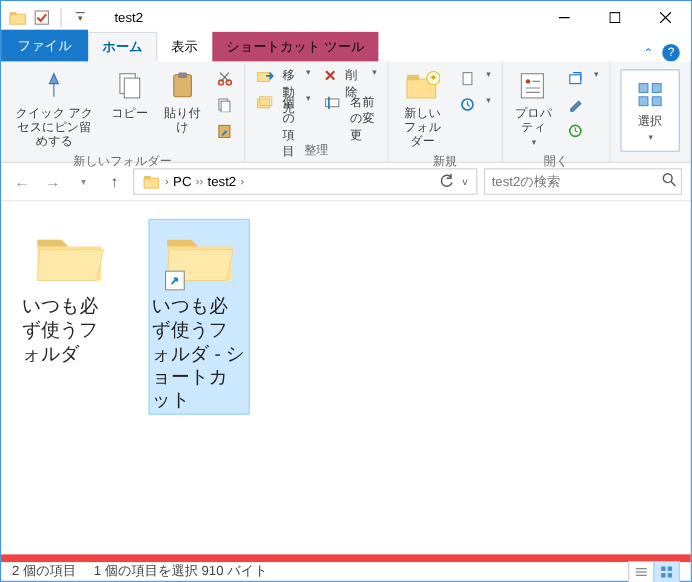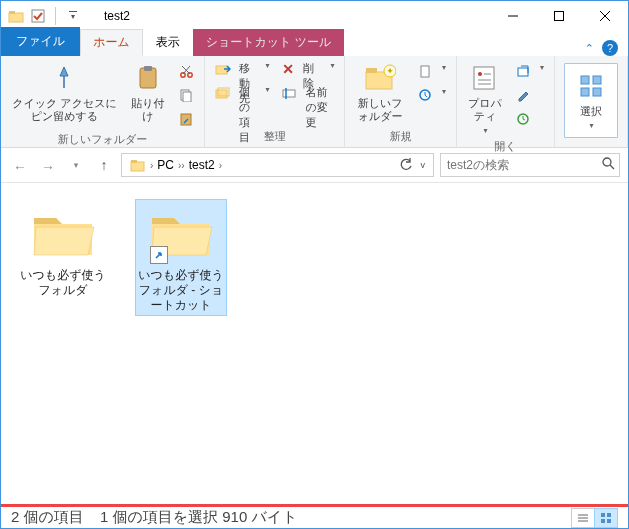--- a/index.html
+++ b/index.html
@@ -10,22 +10,22 @@
   .qat-icon { width: 18px; height: 18px; display: flex; align-items: center; justify-content: center; }
   .qat-divider { width: 1px; height: 18px; background: #ccc; margin: 0 4px; }
   .contextual { display: flex; align-items: center; padding: 0 30px; background: #f5e3e9; color: #3a3a3a; font-size: 12px; }
   .title-text { flex: 1; display: flex; align-items: center; padding-left: 16px; font-size: 12px; color: #000; background: #fff; }
   .win-controls { display: flex; }
   .win-btn { width: 46px; display: flex; align-items: center; justify-content: center; color: #000; }
 
   .tabstrip { height: 25px; background: #fff; display: flex; align-items: flex-end; text-align: center; }
   .tab { padding: 4px 12px 4px; font-size: 12px; border: 1px solid transparent; cursor: default; }
   .tab.file { background: #1979ca; color: #fff; padding: 5px 14px; }
-  .tab.active { background: #f4f5f6; border: 1px solid #dadbdc; border-bottom-color: #f4f5f6; color: #c2410c; }
-  .tab.accent { background: #b9476d; color: #e5e5e5; }
+  .tab.active { background: #f4f5f6; border: 1px solid #dadbdc; border-bottom-color: #f4f5f6; color: #0369a1; font-weight: bold; }
+  .tab.accent { background: #b9476d; color: #000000; }
   .tabstrip-spacer { flex: 1; }
   .collapse-help { display: flex; align-items: center; gap: 8px; padding-right: 10px; }
   .help-icon { width: 16px; height: 16px; border-radius: 50%; background: #1979ca; color:#fff; font-size:11px; display:flex;align-items:center;justify-content:center; }
   .chevron-icon { color:#1979ca; font-size:11px; }
 
   .ribbon { height: 92px; background: #f4f5f6; border-bottom: 1px solid #dadbdc; display: flex; }
   .group { border-right: 1px solid #e1e2e3; display: flex; flex-direction: column; }
   .group-body { flex: 1; display: flex; align-items: flex-start; padding: 4px 6px 0; gap: 4px; }
   .group-label { text-align: center; font-size: 11px; color: #666; padding-bottom: 3px; }
   .big-btn { display: flex; flex-direction: column; align-items: center; justify-content:flex-start; gap: 3px; padding: 2px 5px; min-width: 44px; }
@@ -44,24 +44,24 @@
   .crumb { display:flex; align-items:center; gap:4px; padding: 0 4px; }
   .crumb-sep { color:#666; font-size:10px; }
   .searchbox { width: 180px; border: 1px solid #cfcfcf; height:24px; display:flex; align-items:center; padding: 0 6px; font-size:12px; color:#888; background:#fff; }
   .searchbox input { border:none; outline:none; flex:1; font-size:12px; color:#333; background:transparent; }
   .searchbox .sicon { color:#555; }
 
   .content { flex: 1; overflow: auto; padding: 16px; display:flex; gap: 26px; align-items:flex-start; }
   .item { width: 92px; display:flex; flex-direction:column; align-items:center; gap:4px; padding: 2px; border:1px solid transparent; }
   .item.selected { background: #cce8ff; border:1px solid #99d1ff; }
   .item .iconw { width:78px; height:62px; display:flex; align-items:center; justify-content:center; position:relative; }
-  .item .name { font-size: 12px; text-align:center; line-height:1.25; word-break: break-all; color:#222; }
+  .item .name { font-size: 17px; text-align:left; line-height:1.25; word-break: break-all; color:#222; }
   .shortcut-badge { position:absolute; left:8px; bottom:0; width:18px; height:18px; background:#fff; border:1px solid #888; display:flex;align-items:center;justify-content:center; }
 
-  .status { height: 24px; border-top: 3px solid #ef4444; display:flex; align-items:center; padding: 0 10px; font-size:15px; color:#444; gap: 16px; }
+  .status { height: 24px; border-top: 7px solid #ef4444; display:flex; align-items:center; padding: 0 10px; font-size:12px; color:#444; gap: 16px; }
   .status-spacer { flex:1; }
   .view-toggle { display:flex; gap:0; }
   .vt { width:24px; height:20px; border:1px solid #ccc; display:flex;align-items:center;justify-content:center; margin-left:-1px; background:#fff;}
   .vt.sel { background:#cce8ff; border-color:#99d1ff;}
 </style>
 </head>
 <body>
 
 <div class="window">
 
@@ -121,20 +121,29 @@
   <div class="ribbon">
     <div class="group">
       <div class="group-body">
         <div class="big-btn">
           <div class="icon-row">
               <svg width="28" height="28">
                 <path d="M14 3 L18 12 L14 12 L14 24 L14 12 L10 12 Z" fill="#6aa1d8" stroke="#3a72a8"></path>
               </svg>
             </div>
           <div class="lbl">クイック アクセスにピン留めする</div>
+        </div>
+        <div class="big-btn">
+          <div class="icon-row">
+              <svg width="28" height="28">
+                <rect x="5" y="3" width="14" height="18" fill="#fff" stroke="#888"></rect>
+                <rect x="9" y="7" width="14" height="18" fill="#fff" stroke="#888"></rect>
+              </svg>
+            </div>
+          <div class="lbl">コピー</div>
         </div>
         <div class="big-btn">
           <div class="icon-row">
               <svg width="28" height="28">
                 <rect x="6" y="4" width="16" height="20" rx="2" fill="#deb36b" stroke="#a97f35"></rect>
                 <rect x="10" y="2" width="8" height="5" rx="1" fill="#888"></rect>
               </svg>
             </div>
           <div class="lbl">貼り付け</div>
         </div>

